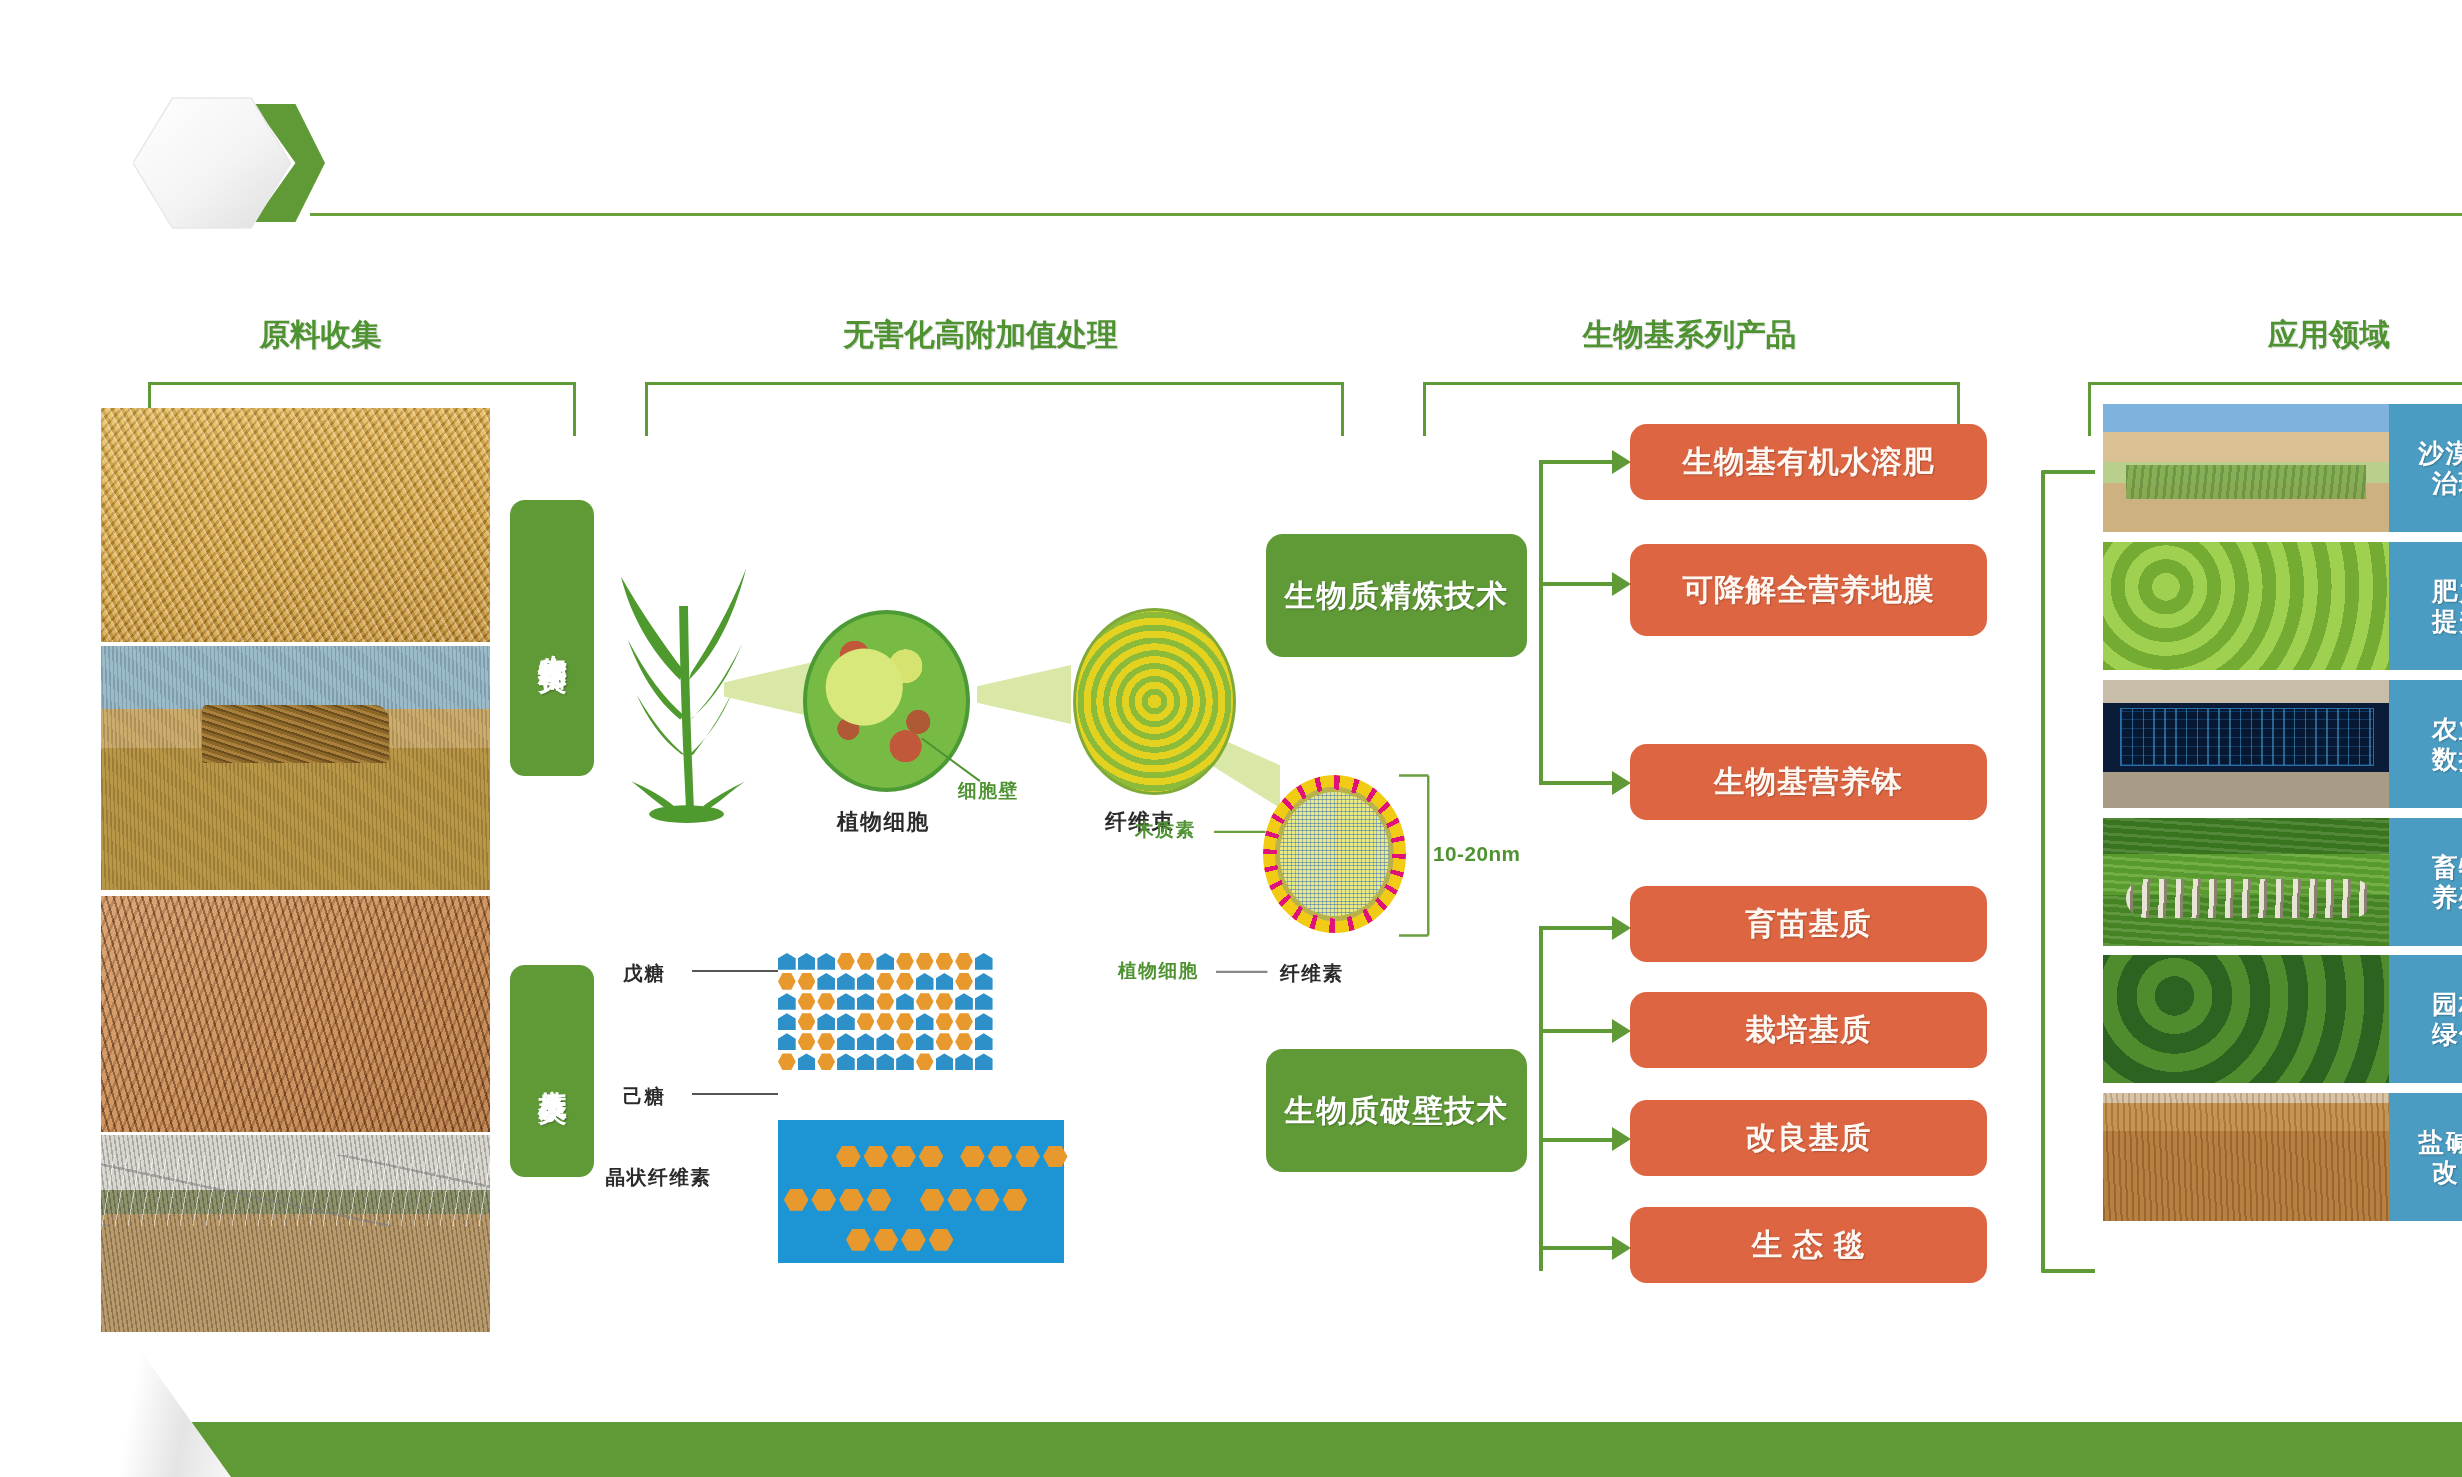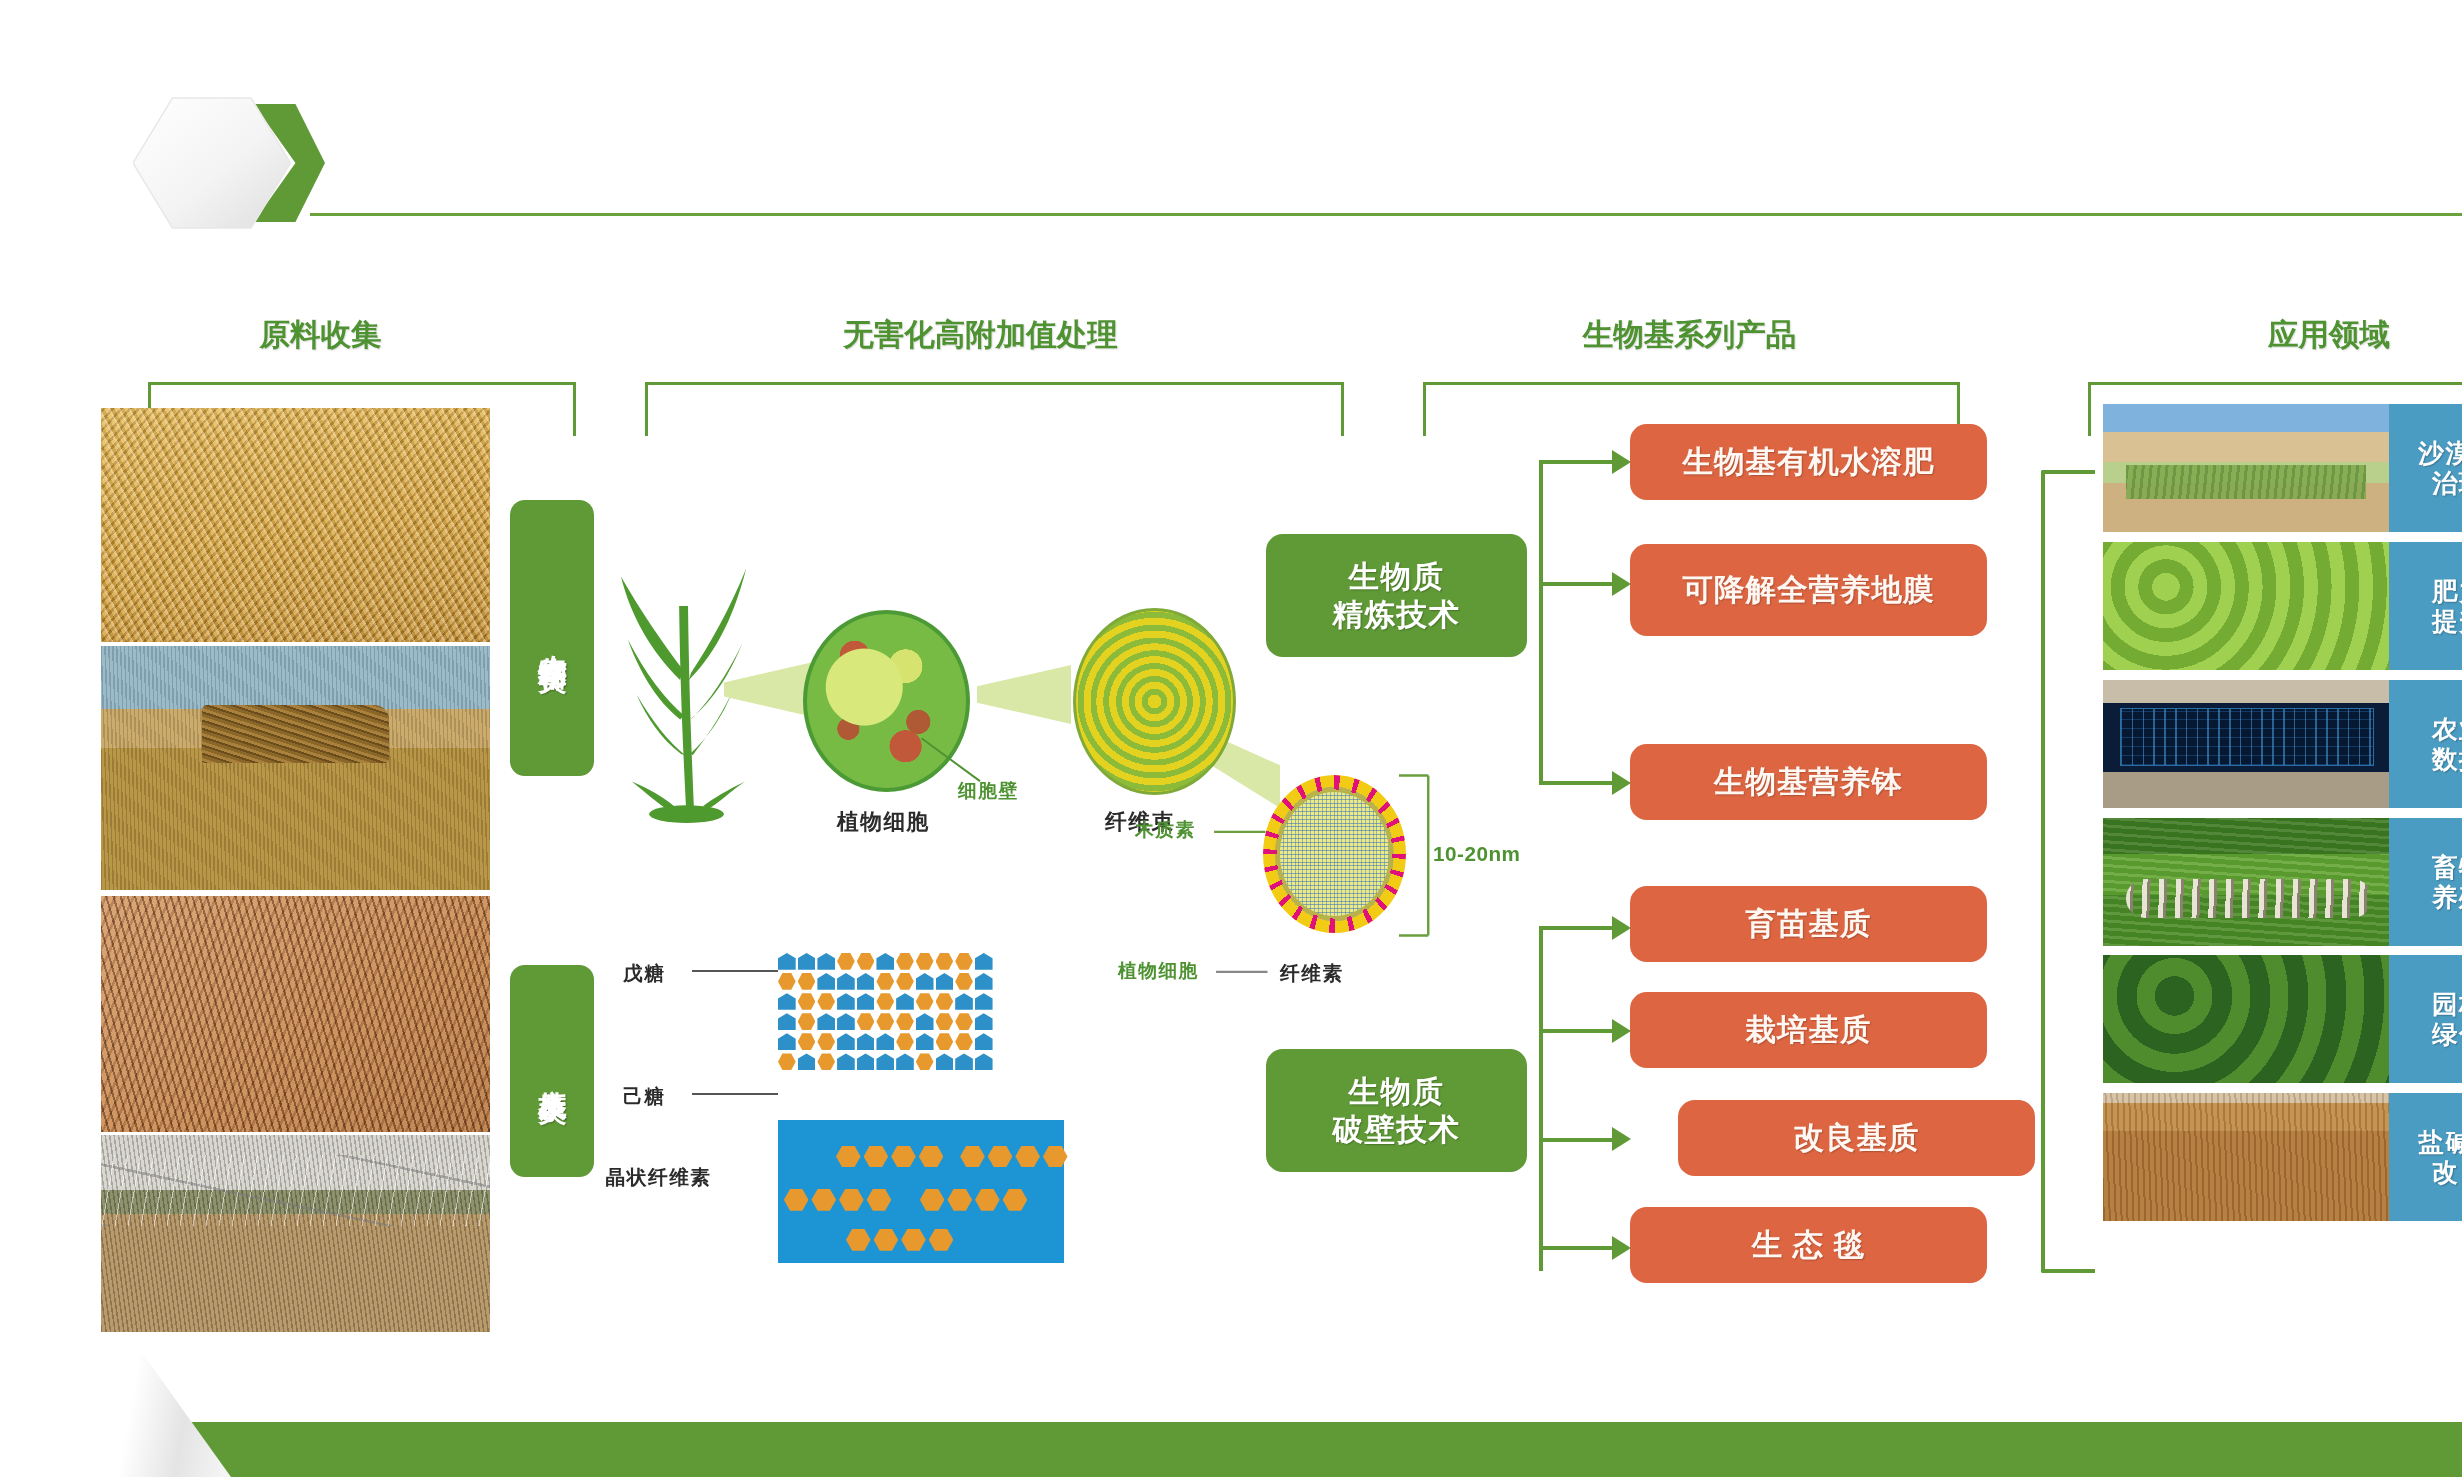--- a/index.html
+++ b/index.html
@@ -200,21 +200,21 @@
 
   .cryst-box { position: absolute; background: #1d95d4; }
   .cryst-row { display: flex; gap: 3px; position: absolute; }
   .cg { width: 24.6px; height: 21.7px; background: #e8992d;
         clip-path: polygon(25% 0,75% 0,100% 50%,75% 100%,25% 100%,0 50%); }
 
   
   .tech-box {
     position: absolute; background: #5f9a36; border-radius: 16.7px;
     color:#fff; font-size: 30.5px; font-weight: bold; letter-spacing: 1.5px;
-    display:flex; flex-direction:column; align-items:center; justify-content:center;
+    display:flex; flex-direction:row; align-items:center; justify-content:center;
     line-height: 1.22; text-shadow: 1px 1px 1.5px rgba(0,0,0,.25);
   }
   .prod-box {
     position: absolute; background: #dd6542; border-radius: 16.7px;
     color:#fff7f2; font-size: 30.5px; font-weight: bold; letter-spacing: 1px;
     display:flex; align-items:center; justify-content:center;
     text-shadow: 1px 1px 1.5px rgba(0,0,0,.22);
     white-space: nowrap;
   }
 
@@ -488,21 +488,21 @@
 <div class="arrow-head" style="left:1612px; top:916px;"></div>
 <div class="conn-h" style="left:1539px; top:1029px; width:74px;"></div>
 <div class="arrow-head" style="left:1612px; top:1019px;"></div>
 <div class="conn-h" style="left:1539px; top:1138px; width:74px;"></div>
 <div class="arrow-head" style="left:1612px; top:1127px;"></div>
 <div class="conn-h" style="left:1539px; top:1246px; width:74px;"></div>
 <div class="arrow-head" style="left:1612px; top:1236px;"></div>
 
 <div class="prod-box" style="left:1630px; top:886px; width:357px; height:76px;">育苗基质</div>
 <div class="prod-box" style="left:1630px; top:992px; width:357px; height:76px;">栽培基质</div>
-<div class="prod-box" style="left:1630px; top:1100px; width:357px; height:76px;margin-left:48px;">改良基质</div>
+<div class="prod-box" style="left:1630px; top:1100px; width:357px; height:76px;">改良基质</div>
 <div class="prod-box" style="left:1630px; top:1207px; width:357px; height:76px;">生 态 毯</div>
 
 <div id="app-bracket" style="left:2041px; top:470px; width:54px; height:803px;"></div>
 
 <div class="photo" style="left:2103px; top:404px; width:286px; height:128px;">
     <div class="ph-inner tex-desert" style="position:relative;"></div>
   </div>
 <div class="app-label" style="left:2389px; top:404px; width:140px; height:128px;">
   <span>沙漠化</span>
   <span>治理</span>

